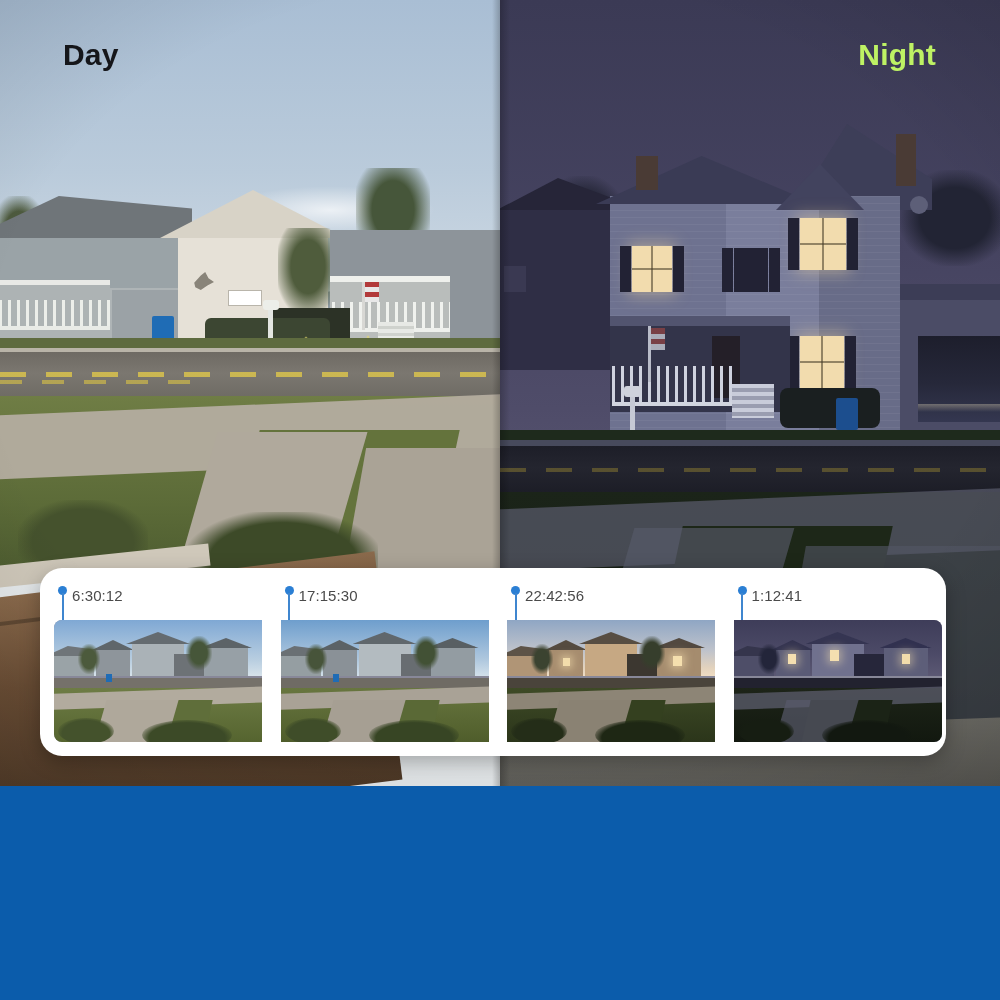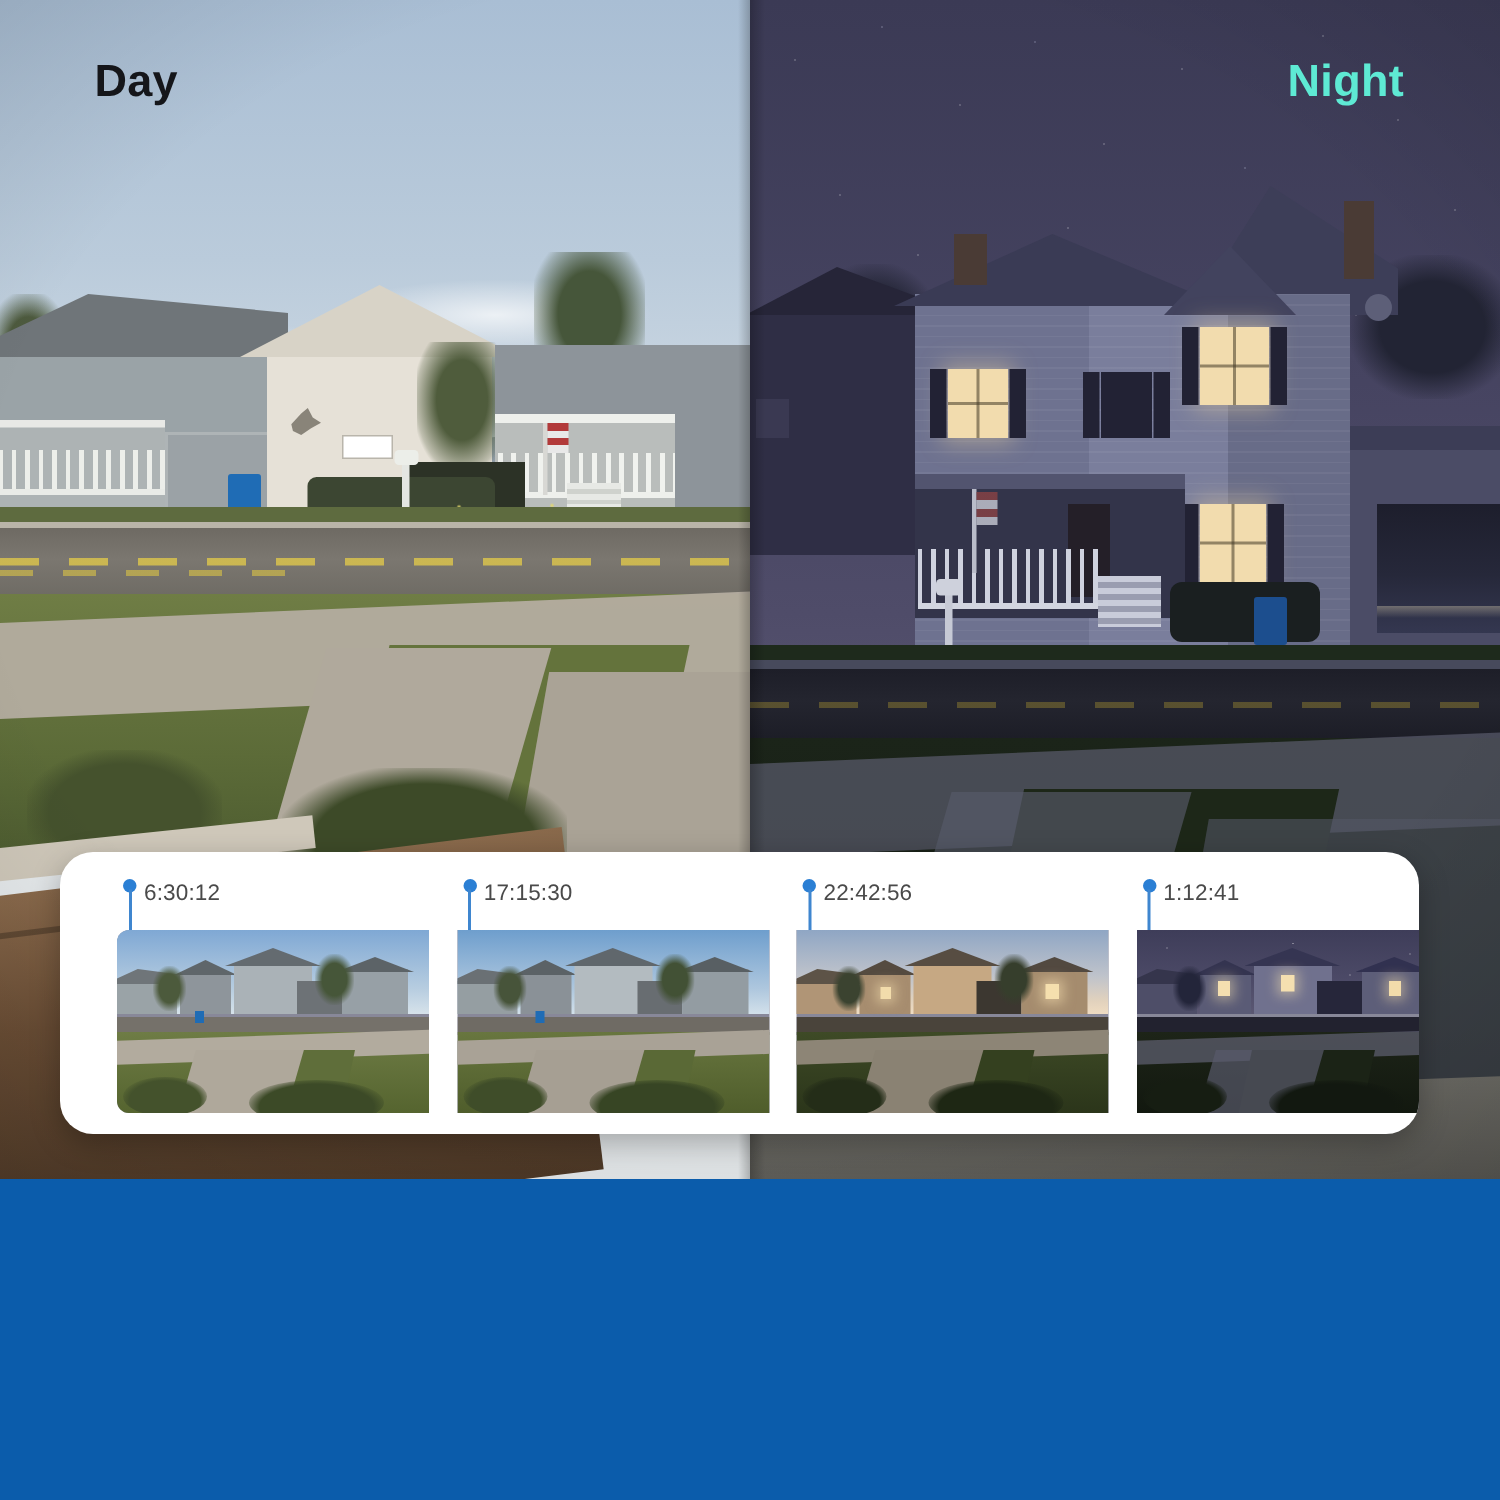--- a/index.html
+++ b/index.html
@@ -204,21 +204,21 @@
 
   
   .badge{position:absolute;left:430px;top:218px;width:150px;height:155px;}
   .badge svg{position:absolute;left:0;top:0;}
   .badge-text{position:absolute;left:0;top:44px;width:150px;text-align:center;
     font-size:42px;font-weight:600;color:#fff;letter-spacing:.5px;}
 
   
   .timeline{position:absolute;left:40px;top:568px;width:906px;height:188px;
     background:#ffffff;border-radius:22px;box-shadow:0 6px 20px rgba(0,0,0,.28);overflow:hidden;}
-  .tl-row{position:absolute;left:0;top:0;width:906px;height:156px;display:flex;margin-left:24px;}
+  .tl-row{position:absolute;left:0;top:0;width:906px;height:156px;display:flex;}
   .tl-cell{position:relative;width:226.5px;height:188px;}
   .tl-pin{position:absolute;left:18px;top:18px;width:9px;height:34px;}
   .tl-dot{position:absolute;left:0;top:0;width:9px;height:9px;border-radius:50%;background:#2b7fd4;}
   .tl-line{position:absolute;left:3.5px;top:7px;width:2px;height:27px;background:#3f86cf;}
   .tl-time{position:absolute;left:32px;top:19px;font-size:15px;color:#4a4a4a;letter-spacing:.1px;
     font-family:"Liberation Sans",sans-serif;}
   .tl-thumb{position:absolute;left:14px;top:52px;width:208px;height:122px;overflow:hidden;background:#889;}
   .tl-cell:first-child .tl-thumb{border-radius:8px 0 0 8px;}
   .tl-cell:last-child .tl-thumb{border-radius:0 8px 8px 0;}
 
@@ -356,21 +356,21 @@
       <div class="n-walk2"></div>
       <div class="n-drive"></div>
       <div class="n-bushfg"></div>
       <div class="n-deck"></div>
     </div>
 
     <div class="split-seam"></div>
     <div class="hero-vignette"></div>
 
     <div class="lbl lbl-day" style="color: rgb(21, 22, 26);">Day</div>
-    <div class="lbl lbl-night" style="color: #5eead4; margin-left: 28px;">Night</div>
+    <div class="lbl lbl-night" style="color: #bef264; margin-left: 28px;">Night</div>
 
   </div>
 
   <div class="timeline">
     <div class="tl-row">
 
       <div class="tl-cell">
         <div class="tl-pin">
           <div class="tl-dot" style="background: rgb(43, 127, 212);"></div>
           <div class="tl-line"></div>

